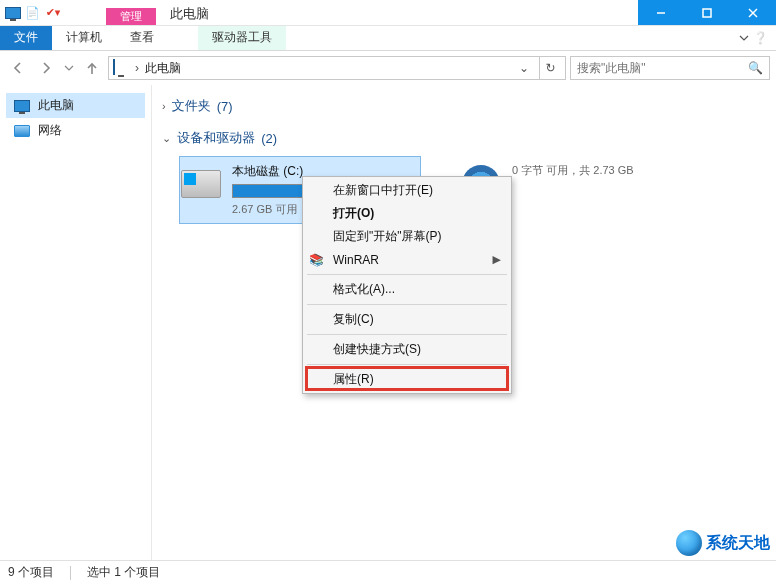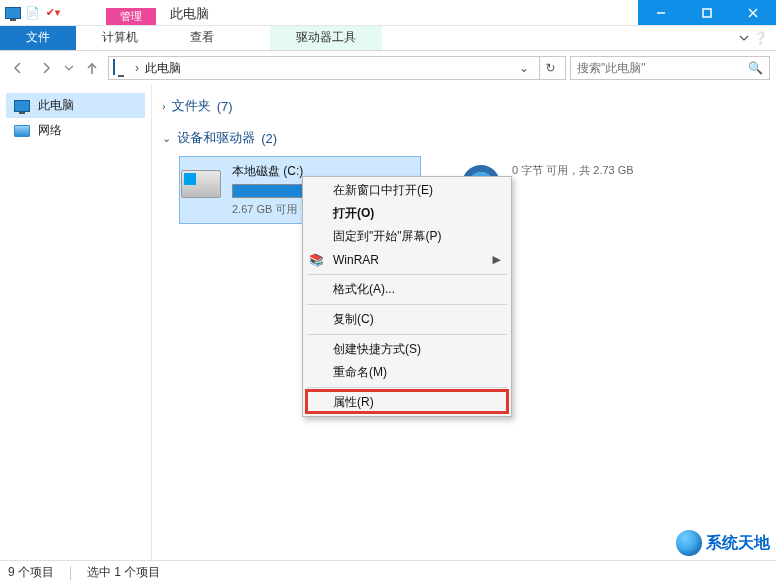--- a/index.html
+++ b/index.html
@@ -14,21 +14,21 @@
 .titlebar .ctxtab-top { background:#ec4899; color:#fff; font-size:11px; text-align:center; padding:1px 14px; }
 .titlebar .titletab { padding:4px 14px 2px; color:#333; font-size:13px; }
 .titlebar .wincontrols { margin-left:auto; display:flex; }
 .titlebar .wincontrols div { width:46px; display:flex; align-items:center; justify-content:center; color:#fff; }
 .titlebar .wincontrols .min,.titlebar .wincontrols .max { background:#0f8fe8; }
 .titlebar .wincontrols .close { background:#0f8fe8; }
 .titlebar .wincontrols svg { stroke:#fff; }
 
 
 .ribbonrow { height:24px; background:#fff; display:flex; align-items:stretch; }
-.ribbonrow .rtab { padding:3px 26px; font-size:12px; color:#333; }
+.ribbonrow .rtab { padding:3px 14px; font-size:12px; color:#333; }
 .ribbonrow .rtab.active { background:#1979ca; color:#fff; }
 .ribbonrow .rtab.ctx { background:#e6faf4; }
 .ribbonrow .helpbtn { margin-left:auto; display:flex; align-items:center; padding:0 8px; color:#555; gap:4px;}
 
 .divider { height:1px; background:#d8d8d8; }
 
 
 .navbar { height:34px; display:flex; align-items:center; padding:4px 6px; gap:4px; }
 .navbtn { width:24px; height:24px; display:flex; align-items:center; justify-content:center; color:#777; }
 .navbtn svg{stroke:#888;}
@@ -249,23 +249,20 @@
       <span>格式化(A)...</span>
     </div>
   <div class="msep"></div>
   <div class="mrow">
       <span>复制(C)</span>
     </div>
   <div class="msep"></div>
   <div class="mrow">
       <span>创建快捷方式(S)</span>
     </div>
-  <div class="mrow">
-      <span>重命名(M)</span>
-    </div>
   <div class="msep"></div>
   <div class="mrow">
       <span>属性(R)</span>
     </div>
   <div class="hl" style="left:2px; right:2px; bottom:2px; height:25px;"></div>
 </div>
 
 <div class="watermark">
   <div class="globe"></div>
   <span>系统天地</span>

